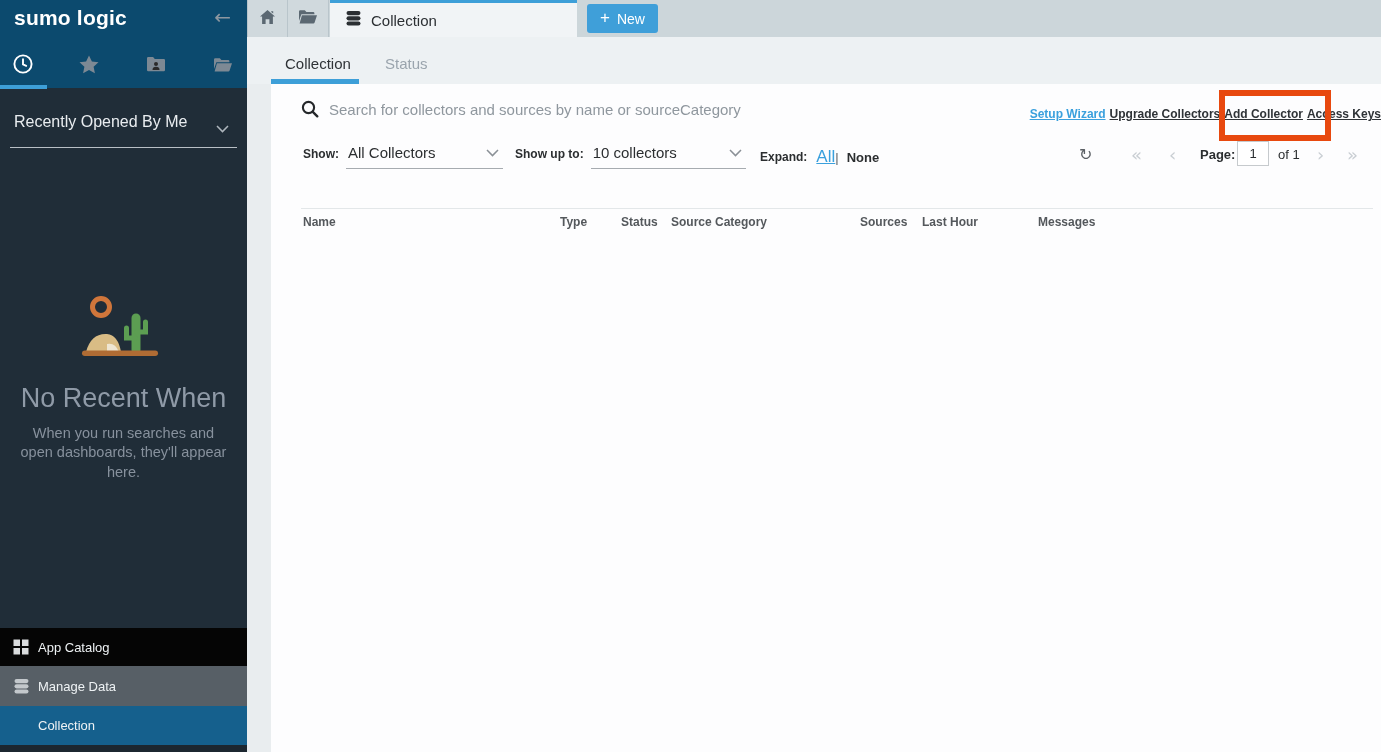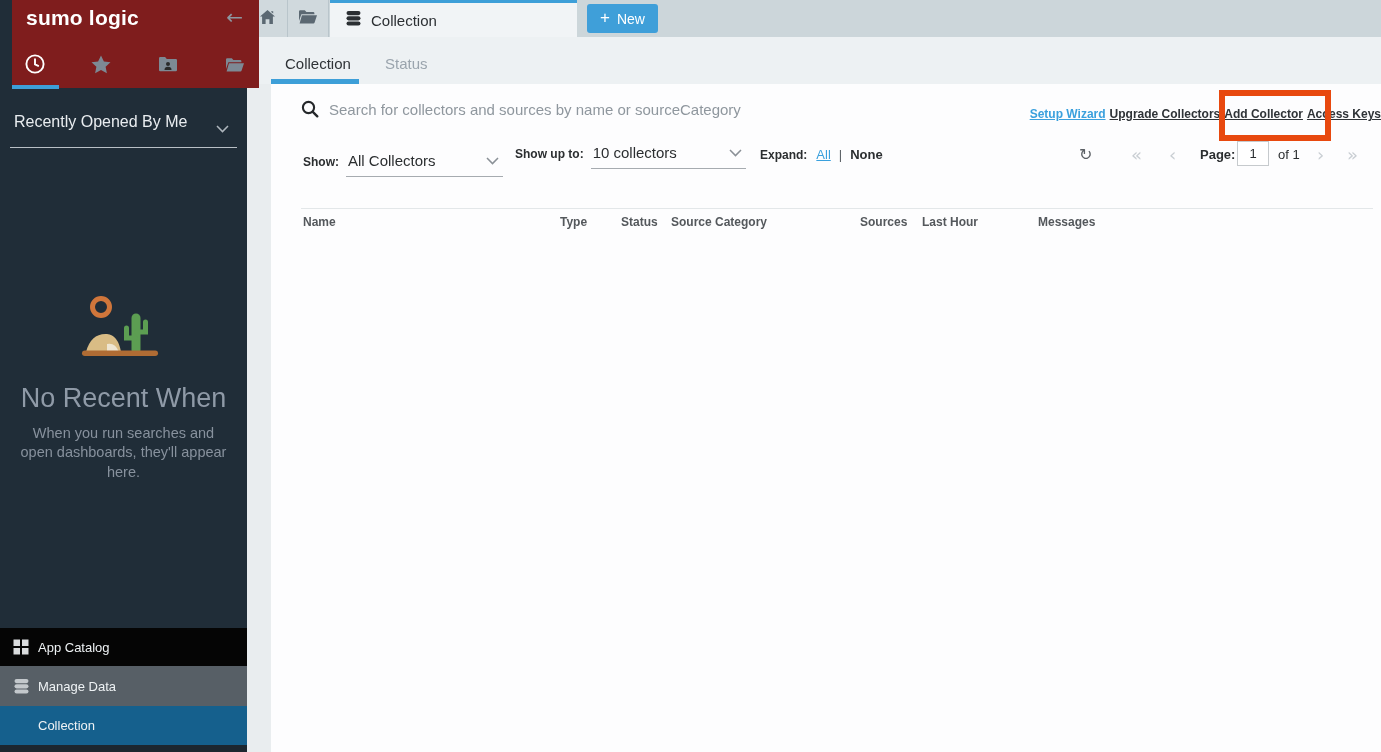--- a/index.html
+++ b/index.html
@@ -45,26 +45,26 @@
   .redbox { position:absolute; left:1219px; top:90px; width:112px; height:51px;
             border:6px solid #e8490f; z-index:9; pointer-events:none; }
 
   
   .fgroup { position:absolute; top:59px; display:flex; align-items:flex-end; }
   .flabel { font-size:12px; font-weight:700; color:#2b2e30; padding-bottom:8px; margin-right:7px; }
   .fvalue { display:flex; align-items:center; justify-content:space-between; border-bottom:1px solid #a6abb0;
             padding:0 4px 7px 2px; cursor:pointer; }
   .fvalue .val { font-size:15px; color:#2b2e30; }
   .g-show { left:32px; }
-  .g-show .fvalue { width:157px;margin-top:8px; }
+  .g-show .fvalue { width:157px; }
   .g-limit { left:244px; }
   .g-limit .fvalue { width:155px; }
   .g-expand { left:489px; align-items:center; top:63px; }
   .g-expand .flabel { padding-bottom:0; }
-  .expand-all { font-size:13px; color:#3aa0dd; text-decoration:underline; cursor:pointer; margin-right:8px; }
+  .expand-all { font-size:17px; color:#3aa0dd; text-decoration:underline; cursor:pointer; margin-right:0; }
   .expand-sep { font-size:13px; color:#5b6065; margin-right:8px; }
   .expand-none { font-size:13px; font-weight:700; color:#2b2e30; cursor:pointer; }
 
   
   .pag { position:absolute; top:56px; left:0; width:100%; height:28px; }
   .pag span, .pag div { position:absolute; top:0; height:28px; display:flex; align-items:center; }
   .refresh-btn { left:808px; font-family:"DejaVu Sans",sans-serif; font-size:16px; color:#5b6065; cursor:pointer; }
   .pg-first { left:860px; } .pg-prev { left:898px; } .pg-next { left:1046px; } .pg-last { left:1076px; }
   .pg-nav { font-size:18px; color:#c9ced3; cursor:pointer; font-family:"DejaVu Sans",sans-serif; }
   .pg-label { left:929px; font-size:13px; font-weight:700; color:#2b2e30; }
@@ -73,21 +73,21 @@
   .pg-of { left:1007px; font-size:13px; color:#2b2e30; }
 
   
   .thead { position:absolute; top:102px; left:0; width:100%; height:20px; }
   .thead span { position:absolute; font-size:12px; font-weight:700; color:#54585c; white-space:nowrap;margin-top:29px; }
   .tdivider { position:absolute; top:124px; left:30px; right:8px; height:1px; background:#e3e7e9; }
   .empty-msg { position:absolute; left:32px; top:136px; font-size:13px; color:#2f3337; }
 
   
   .sidebar { position:absolute; left:0; top:0; width:247px; height:752px; background:#202d38; }
-  .sb-header { position:absolute; left:12px; top:0; width:100%; height:88px; background:#7f1d1d; }
+  .sb-header { position:absolute; left:0; top:0; width:100%; height:88px; background:#0c4a6e; }
   .sb-logo { position:absolute; left:14px; top:6px; font-size:21px; font-weight:700; color:#fff; letter-spacing:.2px; }
   .sb-back { position:absolute; right:16px; top:5px; font-size:20px; color:#8d97a0;
              font-family:"DejaVu Sans",sans-serif; cursor:pointer; }
   .sb-tab { position:absolute; top:56px; width:20px; height:20px; display:flex; align-items:center;
             justify-content:center; cursor:pointer; }
   .sb-tab-underline { position:absolute; left:0; top:85px; width:47px; height:4px; background:#3d9fd8; }
 
   .sb-recent { position:absolute; left:0; top:88px; width:100%; height:60px; cursor:pointer; }
   .sb-recent-label { position:absolute; left:14px; top:25px; font-size:16px; color:#e9edf0; }
   .sb-recent-chevron { position:absolute; right:18px; top:31px; }

